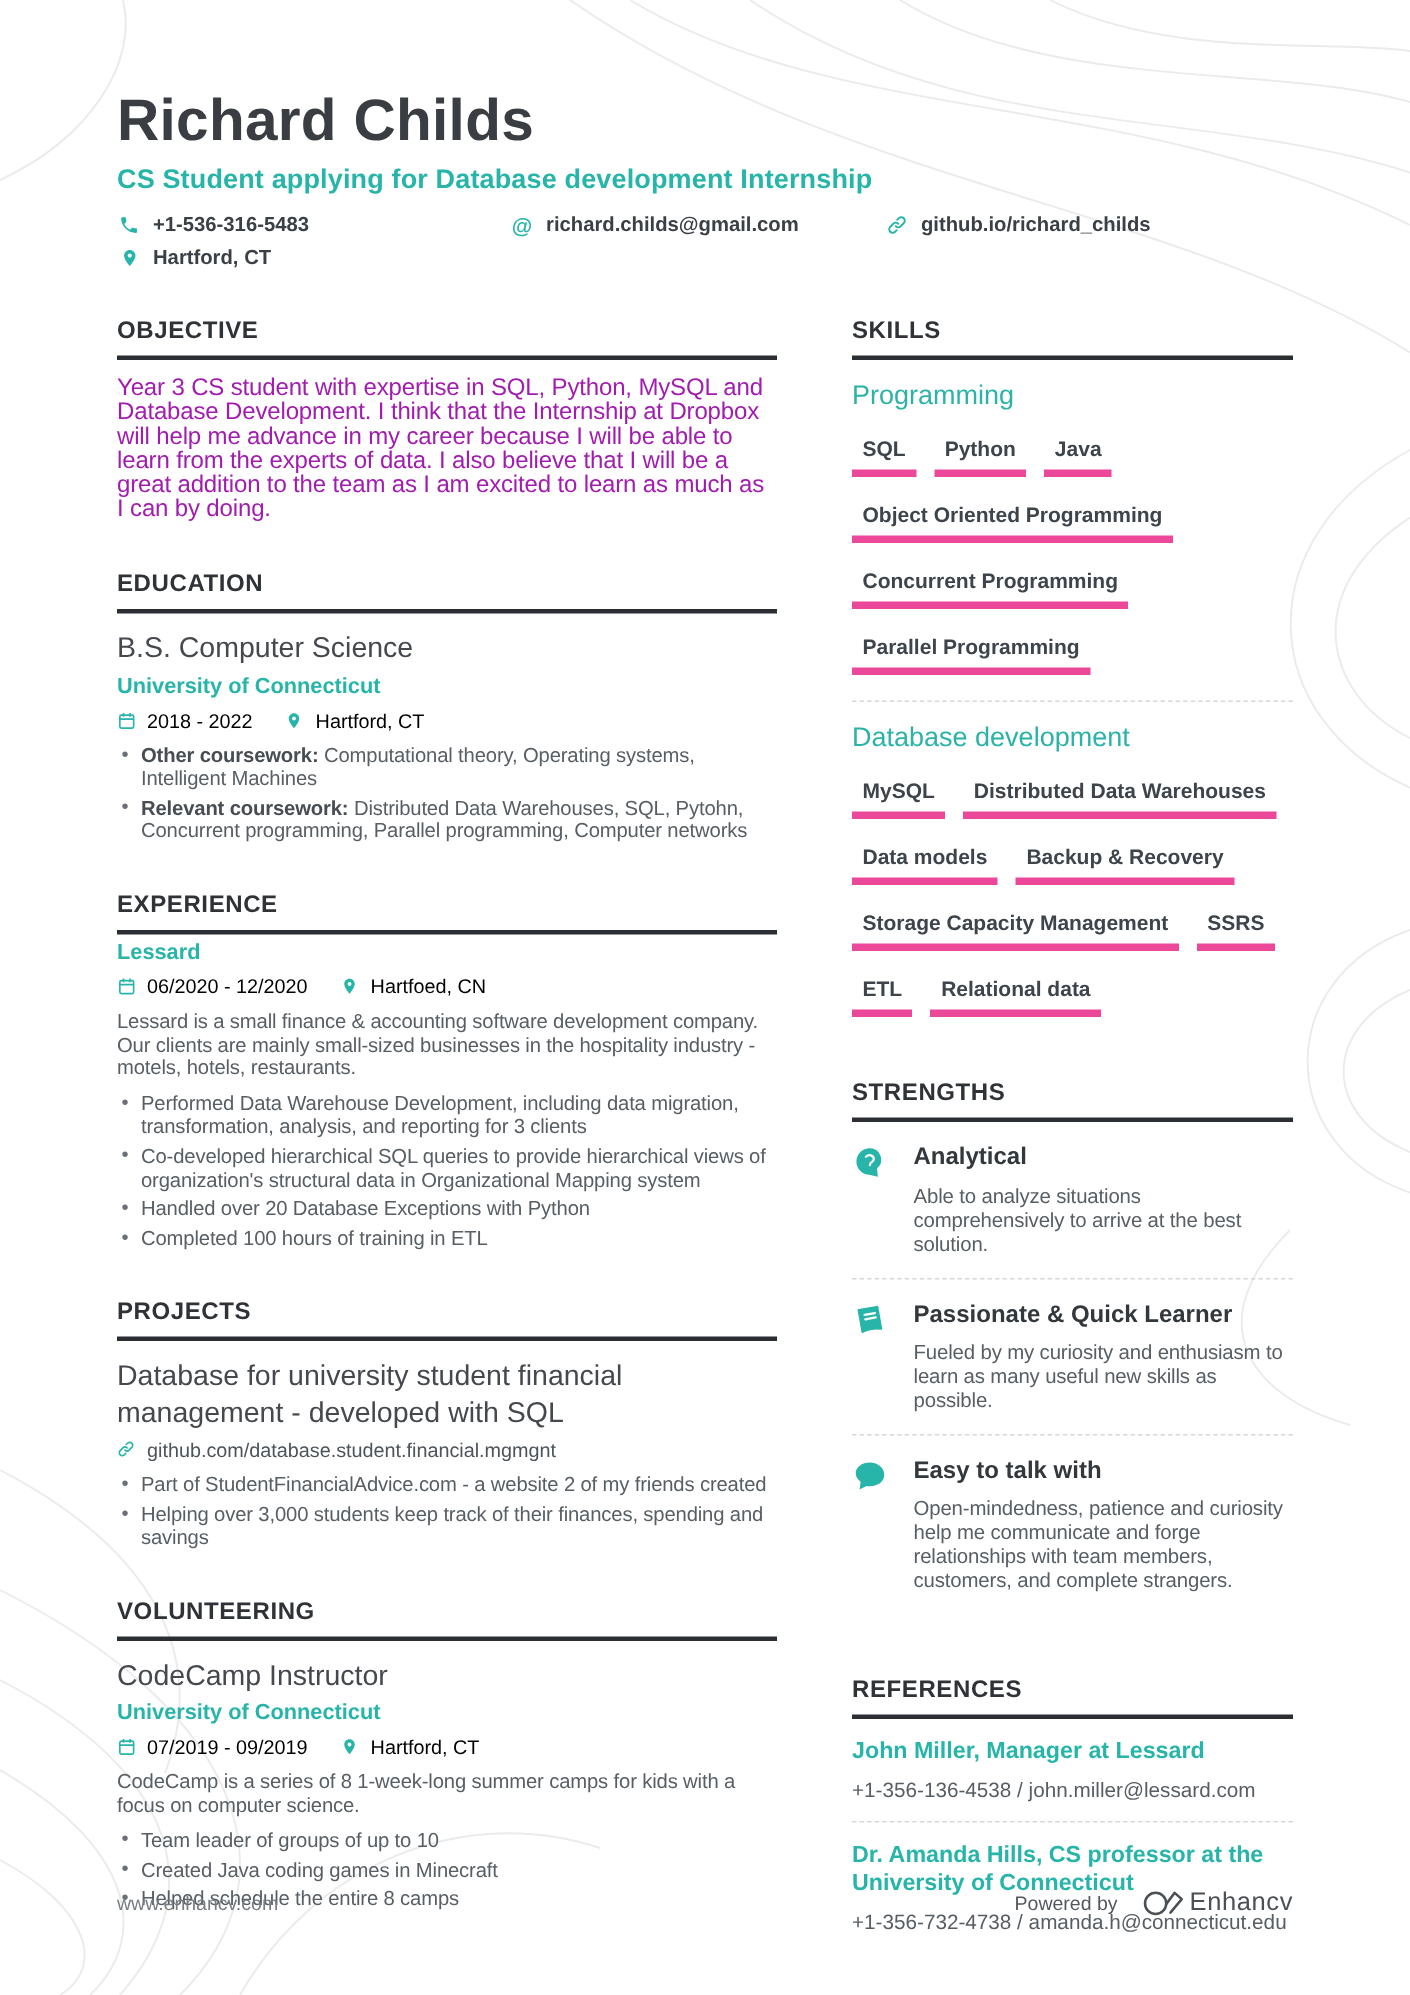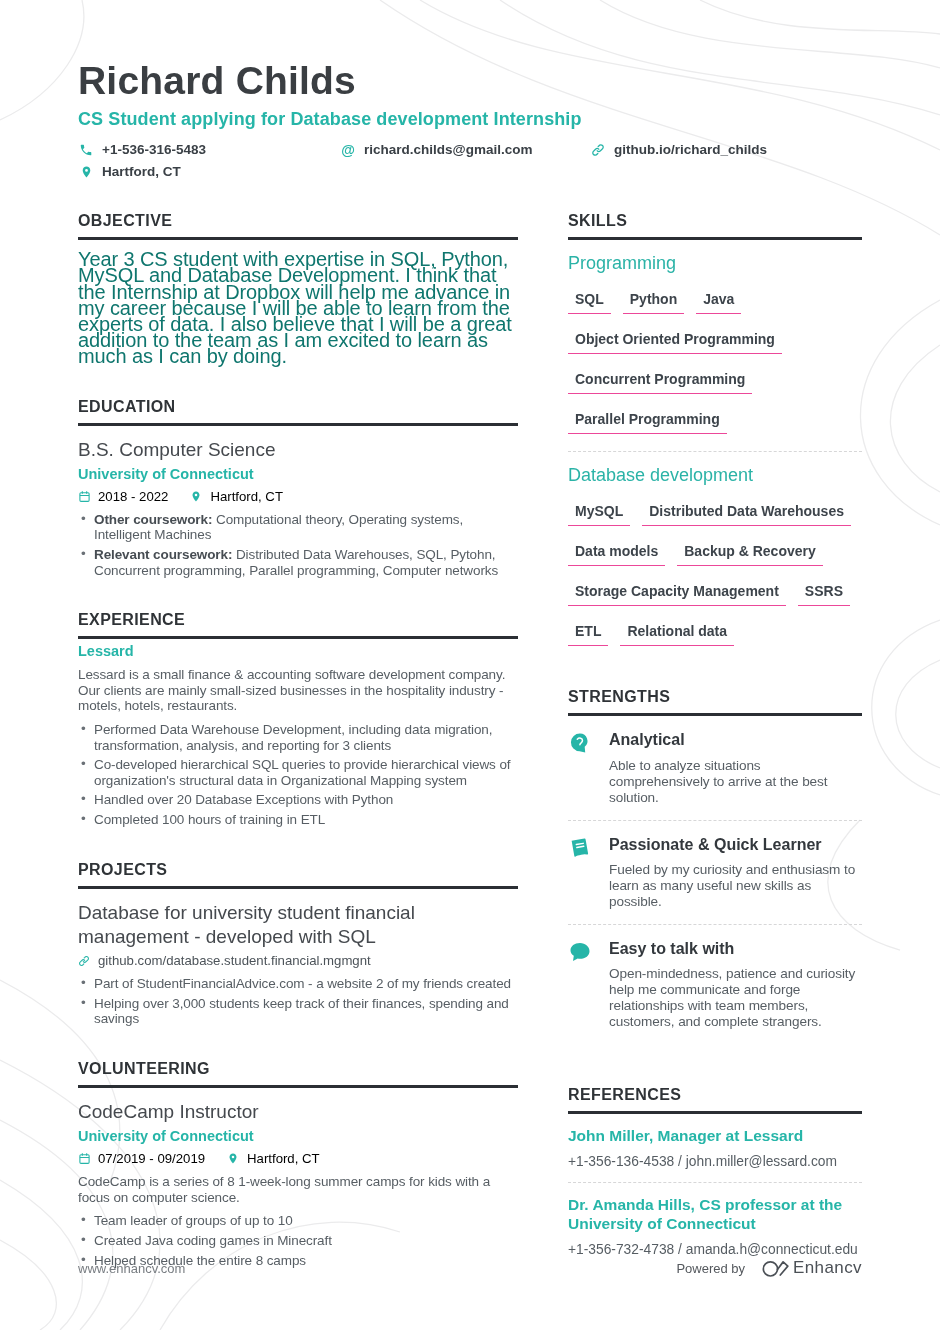--- a/index.html
+++ b/index.html
@@ -31,30 +31,30 @@
   .sec-title { margin:0; font-size:16px; font-weight:800; letter-spacing:.4px; color:#2f3337;
                padding-bottom:7px; border-bottom:3px solid #2b2f34; }
 
   .entry-title { margin-top:12px; font-size:19px; font-weight:400; color:#45494e; line-height:1.28; }
   .entry-org { margin-top:4px; font-size:14.5px; font-weight:700; color:#26b5a8; }
   .meta { margin-top:7px; display:flex; align-items:center; gap:22px; font-size:13.2px; color:#000000; }
   .meta-item { display:flex; align-items:center; gap:6px; }
   .m-icon { width:14px; height:14px; color:#26b5a8; display:flex; align-items:center; }
   .link-row { margin-top:4px; display:flex; align-items:center; gap:6px; font-size:13.2px; color:#4c5359; }
   .summary { margin:8px 0 0; font-size:13.5px; line-height:15.6px; color:#575e64; letter-spacing:-.1px; }
-  .obj-text { margin:11px 0 0; font-size:20px; line-height:16.2px; color:#0f766e; letter-spacing:-.1px; }
+  .obj-text { margin:11px 0 0; font-size:16px; line-height:16.2px; color:#a21caf; letter-spacing:-.1px; }
   ul.bullets { margin:8px 0 0; padding:0; list-style:none; }
   .bullets li { position:relative; padding-left:16px; margin-bottom:4px;
                 font-size:13.5px; line-height:15.6px; color:#575e64; letter-spacing:-.1px; }
   .bullets li::before { content:"•"; position:absolute; left:3px; top:-1px; color:#6a7076; }
   .b-lead { font-weight:700; color:#474d53; }
 
   .group-name { margin-top:13px; font-size:18px; font-weight:400; color:#2bb3a7; }
   .tags { display:flex; flex-wrap:wrap; column-gap:12px; row-gap:17px; margin-top:17px; }
-  .tag { font-size:14px; font-weight:700; color:#3d444b; padding:0 7px 6px; border-bottom:1px solid #ec4899; white-space:nowrap; }
+  .tag { font-size:14px; font-weight:700; color:#3d444b; padding:0 7px 6px; border-bottom:5px solid #ec4899; white-space:nowrap; }
   hr.dashed { border:none; border-top:1px dashed #d7d7d8; margin:17px 0 0; }
 
   .strength { display:flex; gap:17px; margin-top:15px; padding-bottom:14px; border-bottom:1px dashed #d7d7d8; }
   .strength.last { border-bottom:none; }
   .s-icon { flex:0 0 24px; width:24px; height:24px; color:#26b5a8; }
   .s-title { font-size:16px; font-weight:700; color:#33383d; line-height:1.15; }
   .s-text { margin:8px 0 0; font-size:13.6px; line-height:16px; color:#575e64; letter-spacing:-.1px; }
 
   .ref { margin-top:13px; padding-bottom:13px; border-bottom:1px dashed #d7d7d8; }
   .ref.last { border-bottom:none; }
@@ -169,20 +169,39 @@
         </div>
         <ul class="bullets">
           <li><span class="b-lead">Other coursework:</span><span> Computational theory, Operating systems, Intelligent Machines</span></li>
           <li><span class="b-lead">Relevant coursework:</span><span> Distributed Data Warehouses, SQL, Pytohn, Concurrent programming, Parallel programming, Computer networks</span></li>
         </ul>
       </section>
 
       <section class="sec">
         <h2 class="sec-title">EXPERIENCE</h2>
         <div class="entry-org">Lessard</div>
+        <div class="meta">
+          <span class="meta-item">
+            <span class="m-icon">
+              <svg width="13" height="13" viewBox="0 0 24 24" fill="none" stroke="currentColor" stroke-width="2">
+                  <rect x="3.5" y="5" width="17" height="16" rx="2"></rect>
+                  <path d="M3.5 10h17M8 2.5V7M16 2.5V7"></path>
+                </svg>
+            </span>
+            <span>06/2020 - 12/2020</span>
+          </span>
+          <span class="meta-item">
+            <span class="m-icon">
+              <svg width="12" height="13" viewBox="0 0 24 24" fill="currentColor" fill-rule="evenodd">
+                  <path d="M12 2C8.1 2 5 5.1 5 9c0 5.2 7 13 7 13s7-7.8 7-13c0-3.9-3.1-7-7-7zm0 9.6A2.6 2.6 0 1 1 12 6.4a2.6 2.6 0 0 1 0 5.2z"></path>
+                </svg>
+            </span>
+            <span>Hartfoed, CN</span>
+          </span>
+        </div>
         <p class="summary">Lessard is a small finance &amp; accounting software development company. Our clients are mainly small-sized businesses in the hospitality industry - motels, hotels, restaurants.</p>
         <ul class="bullets">
           <li>Performed Data Warehouse Development, including data migration, transformation, analysis, and reporting for 3 clients</li>
           <li>Co-developed hierarchical SQL queries to provide hierarchical views of organization's structural data in Organizational Mapping system</li>
           <li>Handled over 20 Database Exceptions with Python</li>
           <li>Completed 100 hours of training in ETL</li>
         </ul>
       </section>
 
       <section class="sec">

